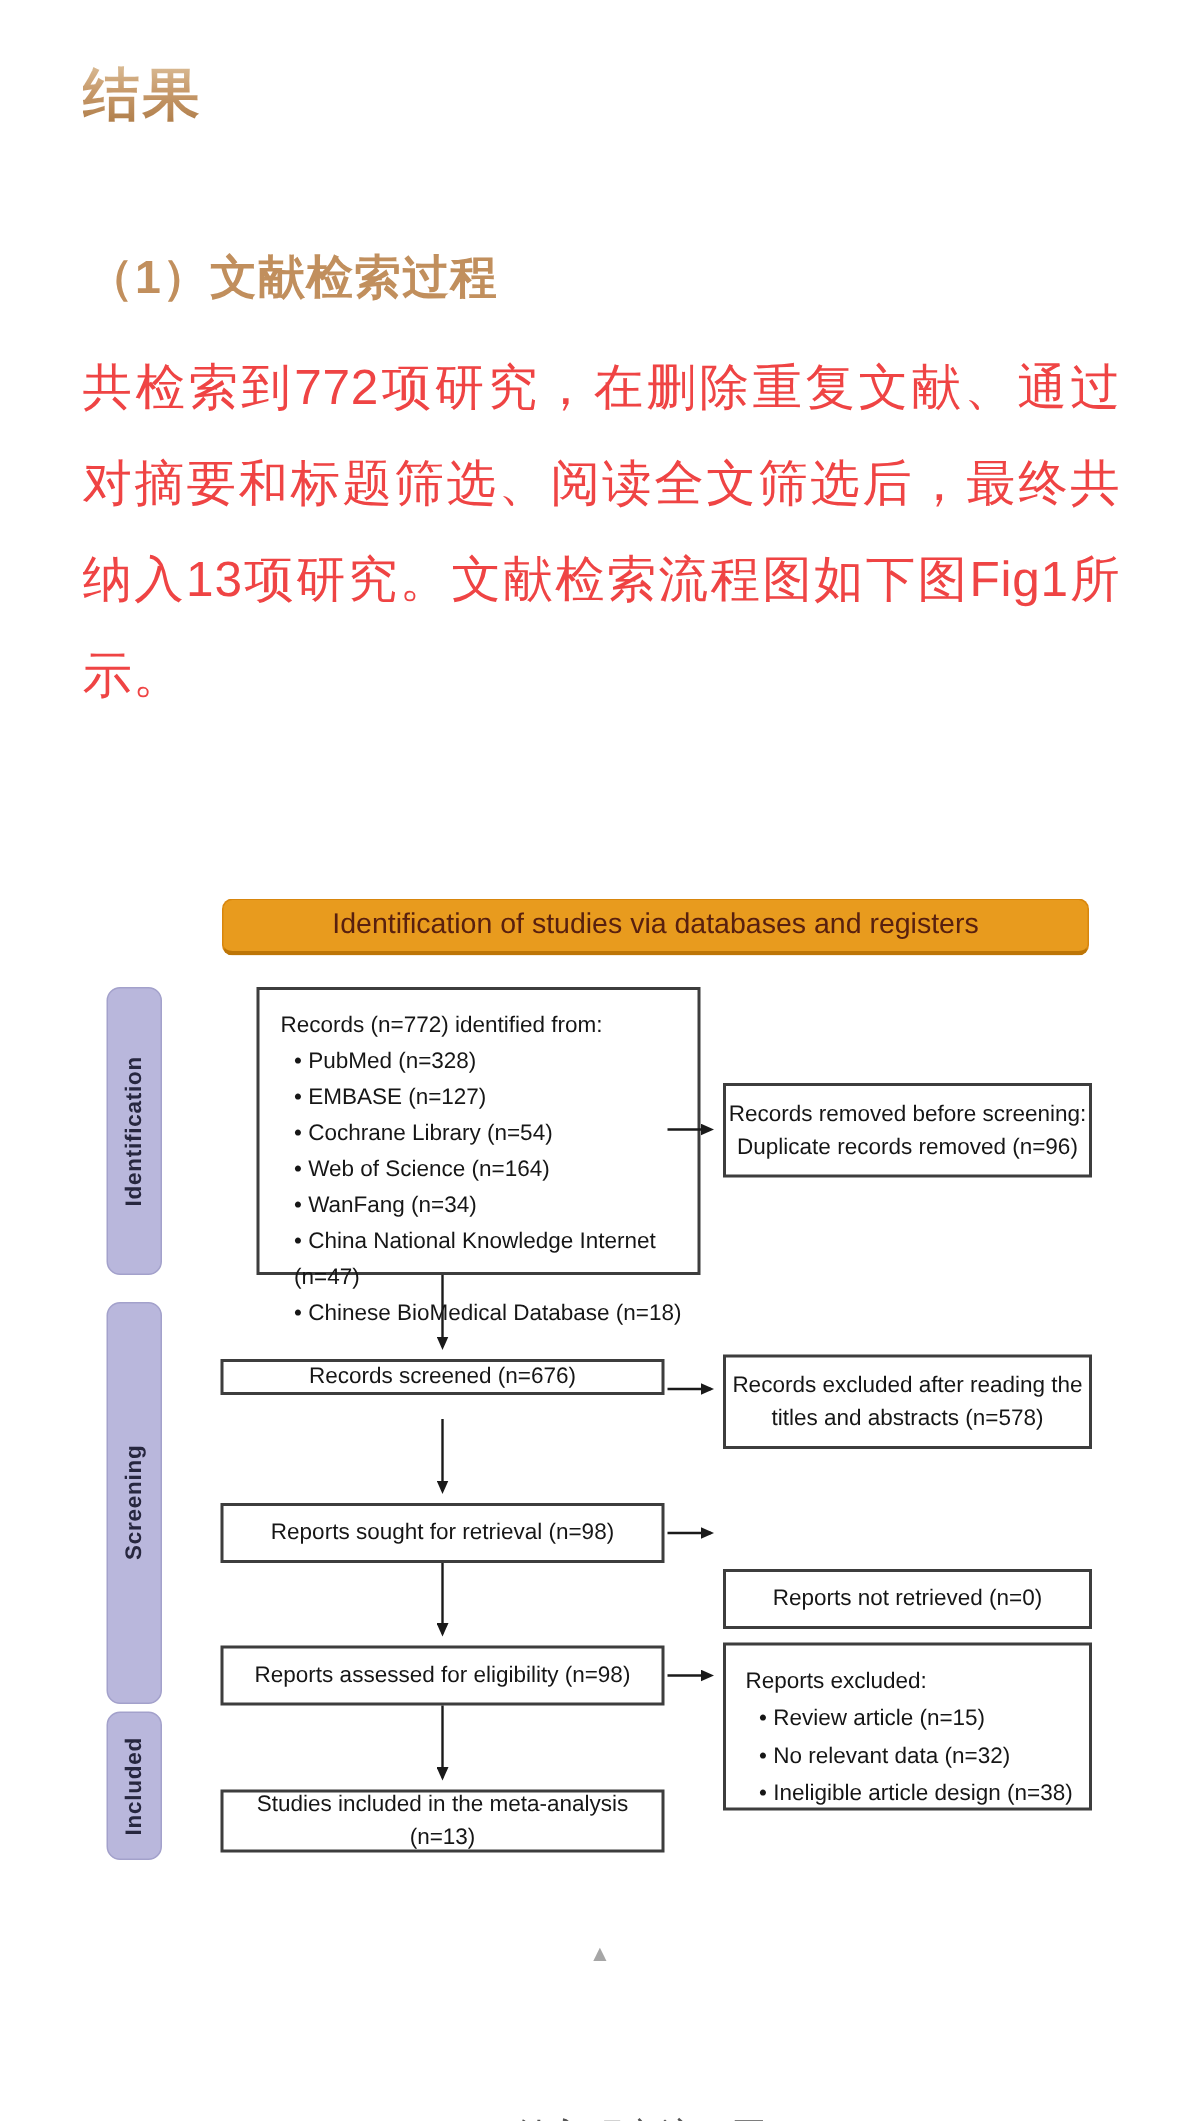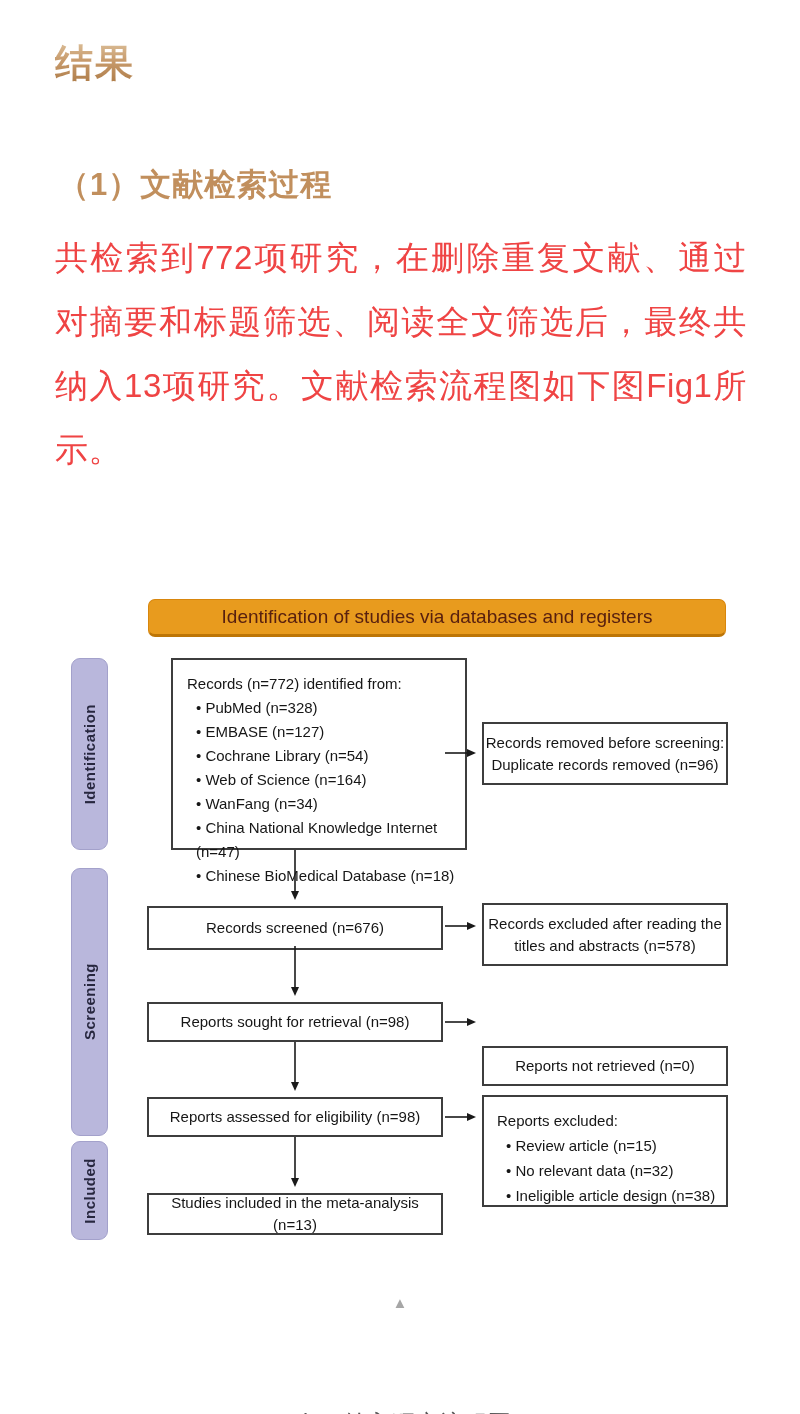--- a/index.html
+++ b/index.html
@@ -53,21 +53,21 @@
 
   .fbox {
     position:absolute; background:#ffffff; border:2px solid #3d3d3d;
     color:#161616; font-size:15px;
   }
   .fbox.center { display:flex; flex-direction:column; align-items:center; justify-content:center; text-align:center; line-height:22px; }
   .left-col  { left:147px; width:296px; }
   .right-col { left:482px; width:246px; }
 
   .box-records-identified { top:658px; height:192px; padding:12px 8px 0 14px; line-height:24px;margin-left:24px; }
-  .box-records-screened   { top:906px; height:44px; }
+  .box-records-screened   { top:906px; height:24px; }
   .box-reports-sought     { top:1002px; height:40px; }
   .box-reports-assessed   { top:1097px; height:40px; }
   .box-studies-included   { top:1193px; height:42px; }
 
   .box-records-removed    { top:722px;  height:63px; }
   .box-records-excluded   { top:903px;  height:63px; }
   .box-reports-not-retrieved { top:1002px; height:40px;margin-top:44px; }
   .box-reports-excluded   { top:1095px; height:112px; padding:11px 6px 0 13px; line-height:25px; }
 
   ul.bullets { list-style:none; margin:0; padding:0 0 0 9px; }

